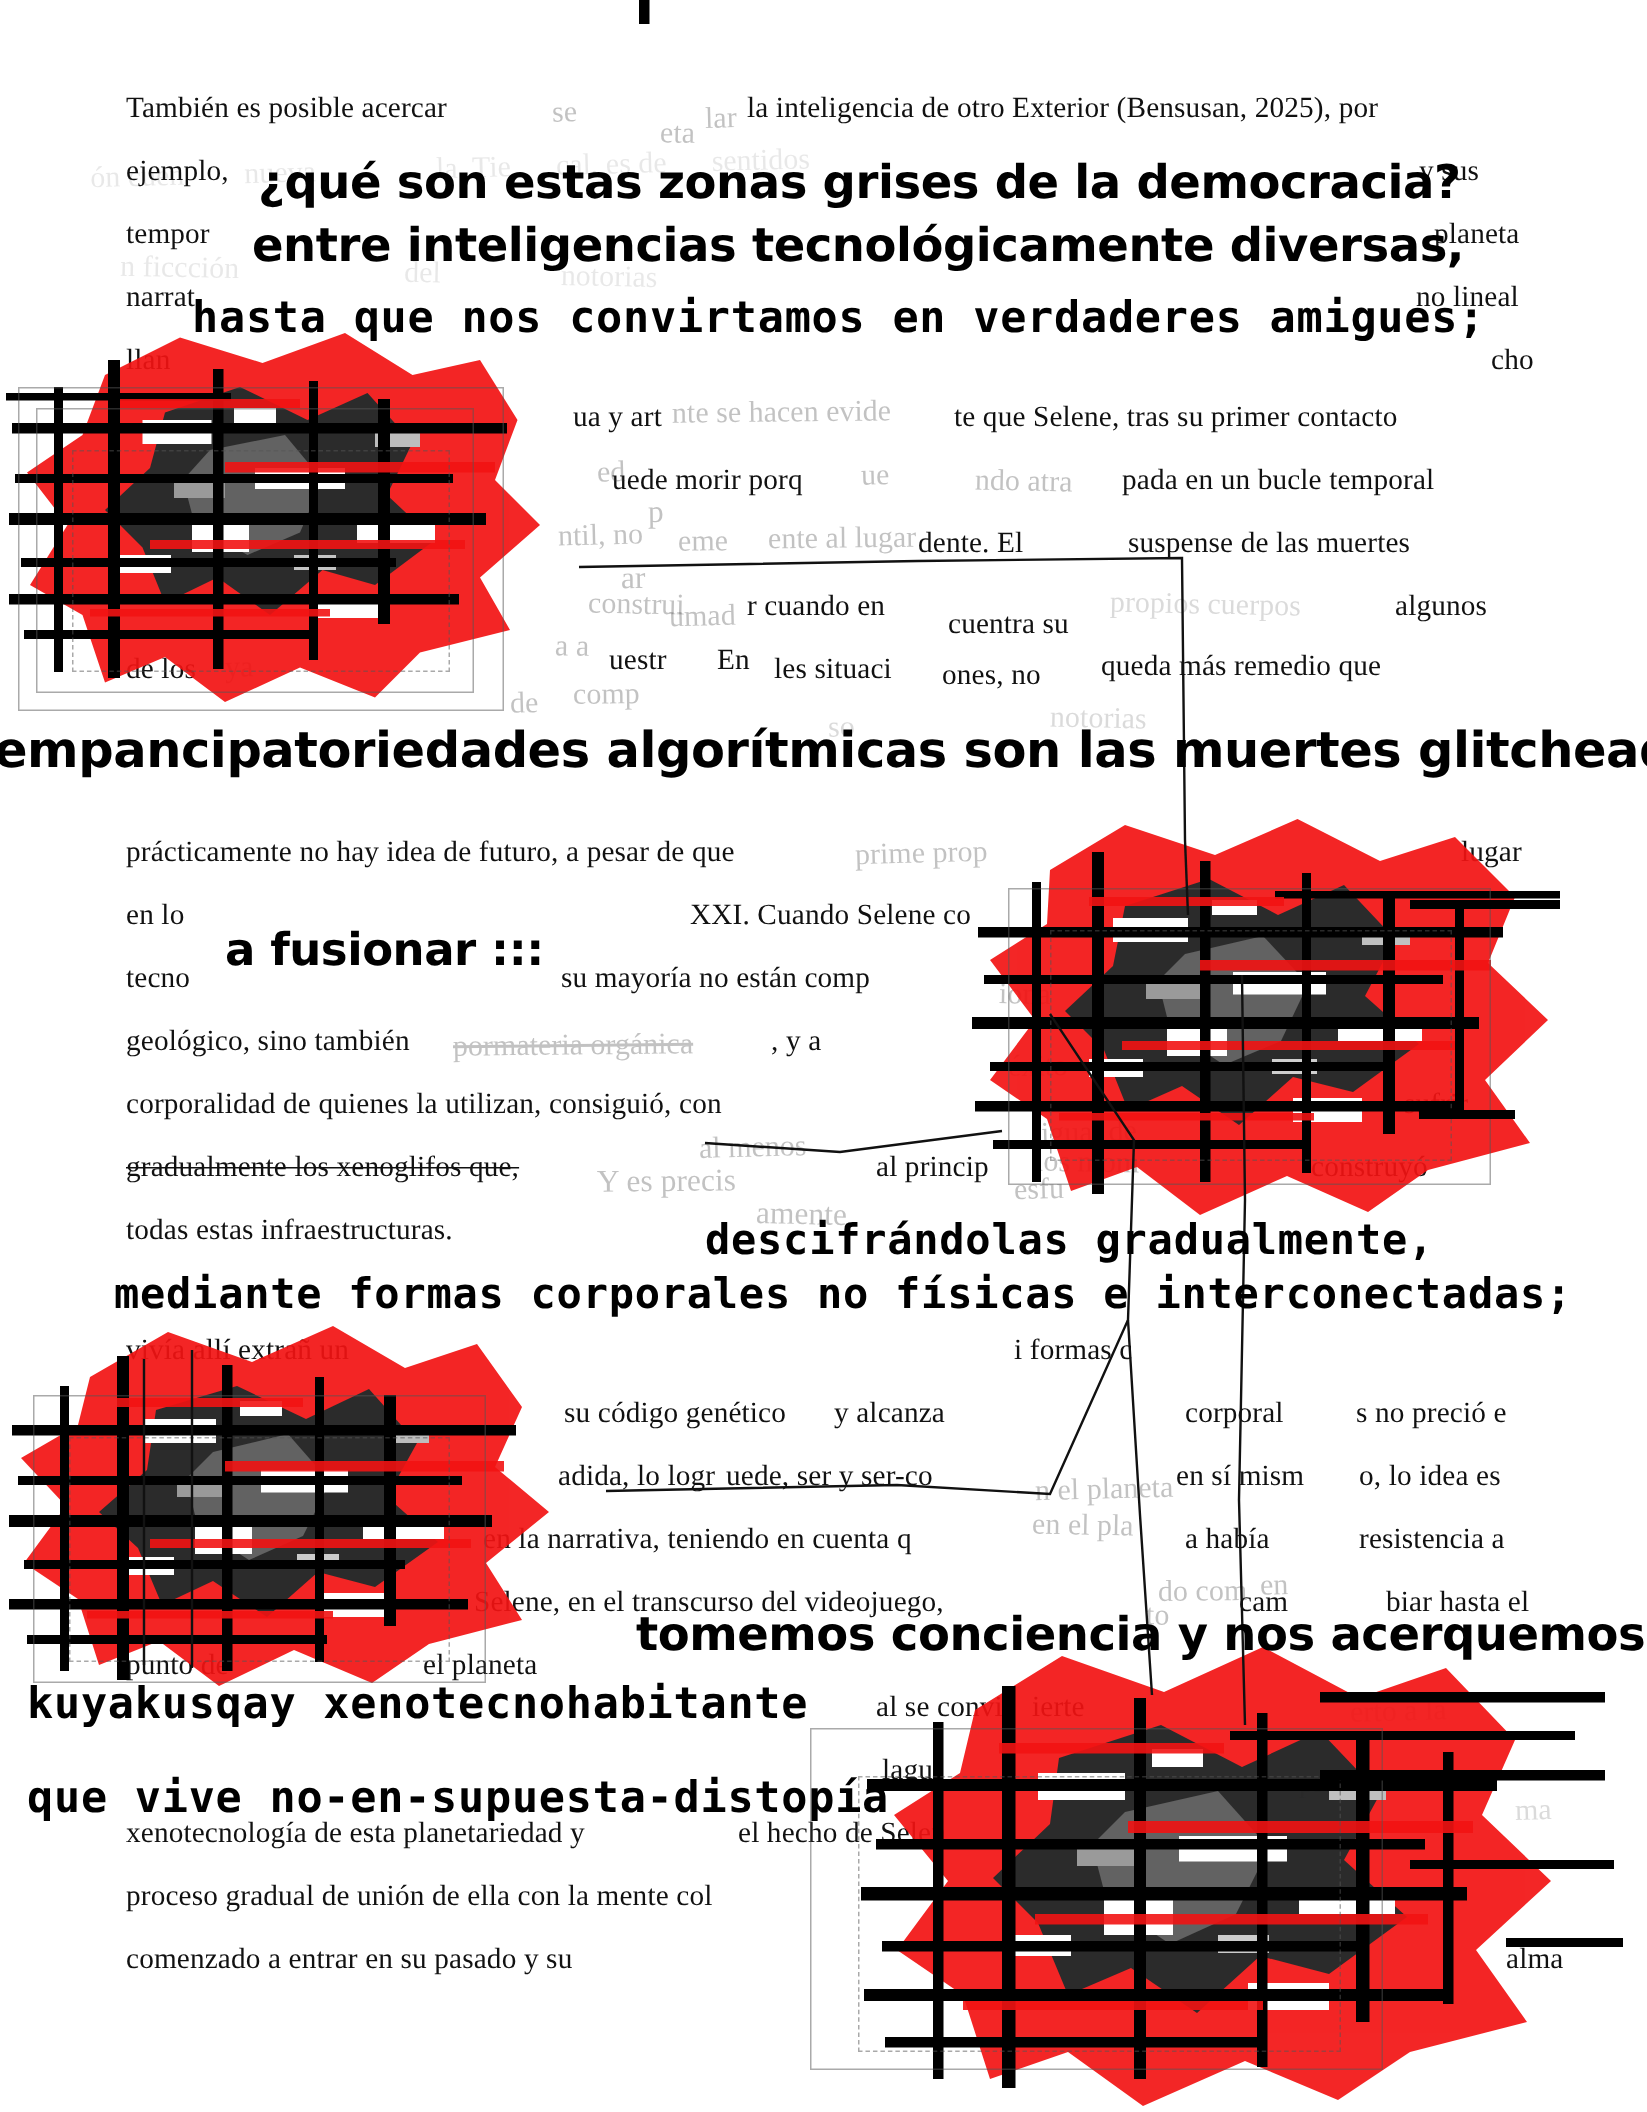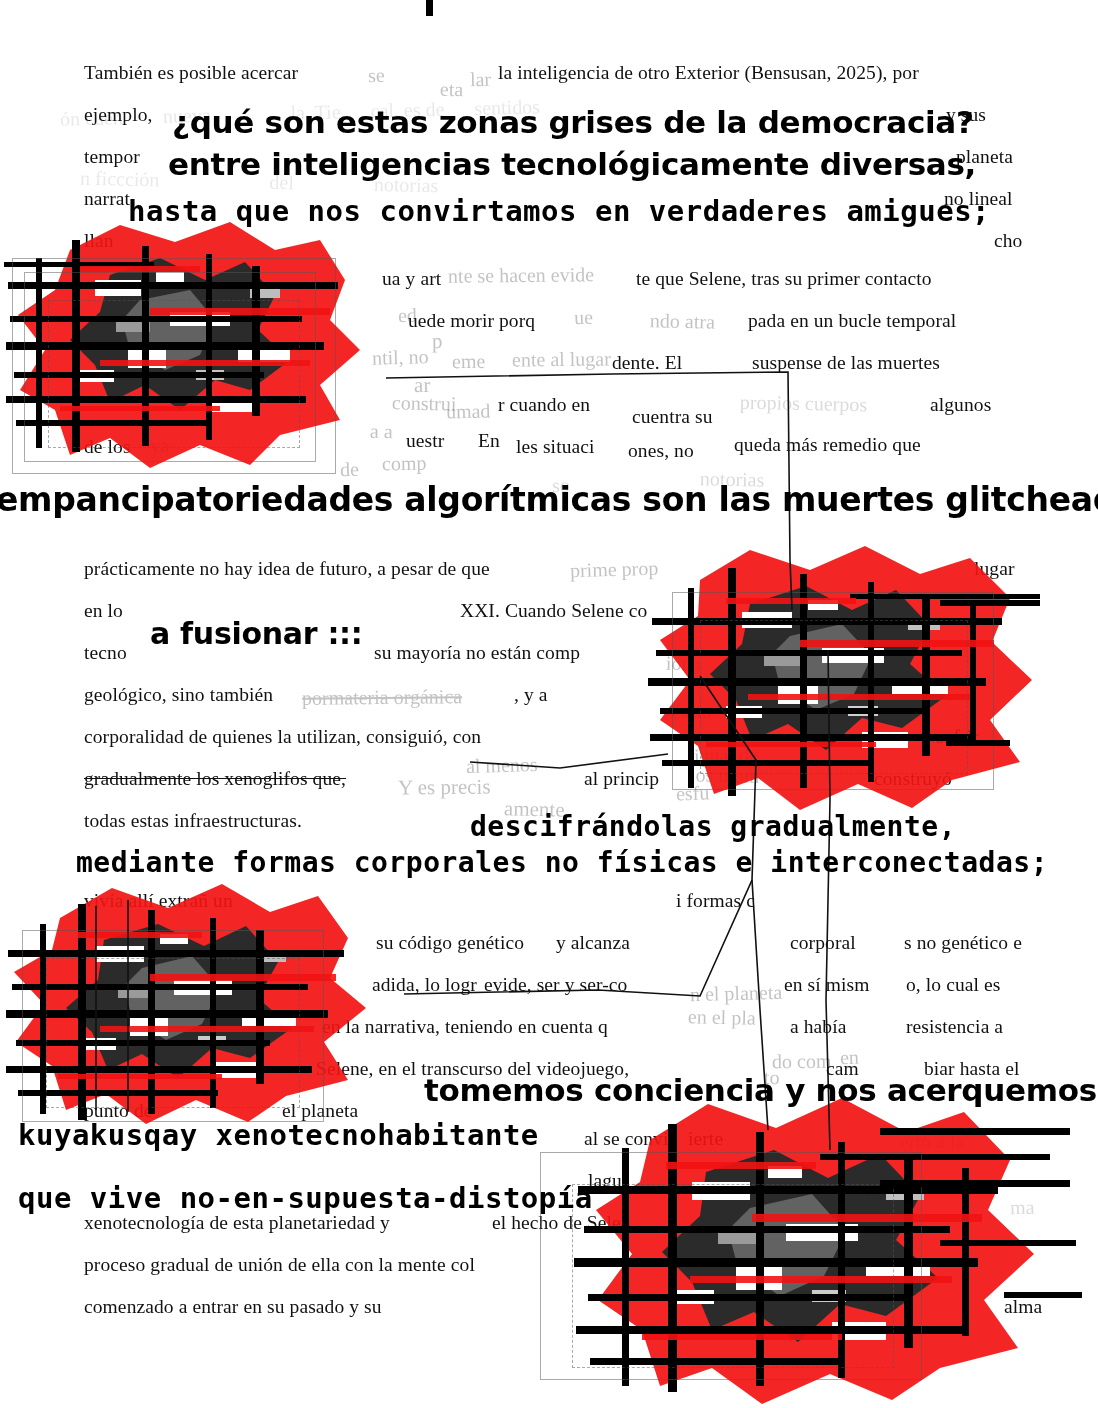--- a/index.html
+++ b/index.html
@@ -213,27 +213,27 @@
 
   <div class="bodytext" style="left:84px; top:880px; width:960px;">
     <div style="position:relative; height:42px;">
       <span style="position:absolute; left:0; top:0;">vivía allí extrañ un</span>
       <span style="position:absolute; left:592px; top:0;">i  formas  c</span>
     </div>
     <div style="position:relative; height:42px;">
       <span style="position:absolute; left:292px; top:0;">su código genético</span>
       <span style="position:absolute; left:472px; top:0;">y alcanza</span>
       <span style="position:absolute; left:706px; top:0;">corporal</span>
-      <span style="position:absolute; left:820px; top:0;">s no genético e</span>
+      <span style="position:absolute; left:820px; top:0;">s no preció e</span>
     </div>
     <div style="position:relative; height:42px;">
       <span style="position:absolute; left:288px; top:0;">adida, lo logr</span>
-      <span style="position:absolute; left:400px; top:0;">evide, ser y ser-co</span>
+      <span style="position:absolute; left:400px; top:0;">uede, ser y ser-co</span>
       <span style="position:absolute; left:700px; top:0;">en sí mism</span>
-      <span style="position:absolute; left:822px; top:0;">o, lo cual es</span>
+      <span style="position:absolute; left:822px; top:0;">o, lo idea es</span>
     </div>
     <div style="position:relative; height:42px;">
       <span style="position:absolute; left:238px; top:0;">en la narrativa, teniendo en cuenta q</span>
       <span style="position:absolute; left:706px; top:0;">a había</span>
       <span style="position:absolute; left:822px; top:0;">resistencia a</span>
     </div>
     <div style="position:relative; height:42px;">
       <span style="position:absolute; left:232px; top:0;">Selene, en el transcurso del videojuego,</span>
       <span style="position:absolute; left:742px; top:0;">cam</span>
       <span style="position:absolute; left:840px; top:0;">biar hasta el</span>

